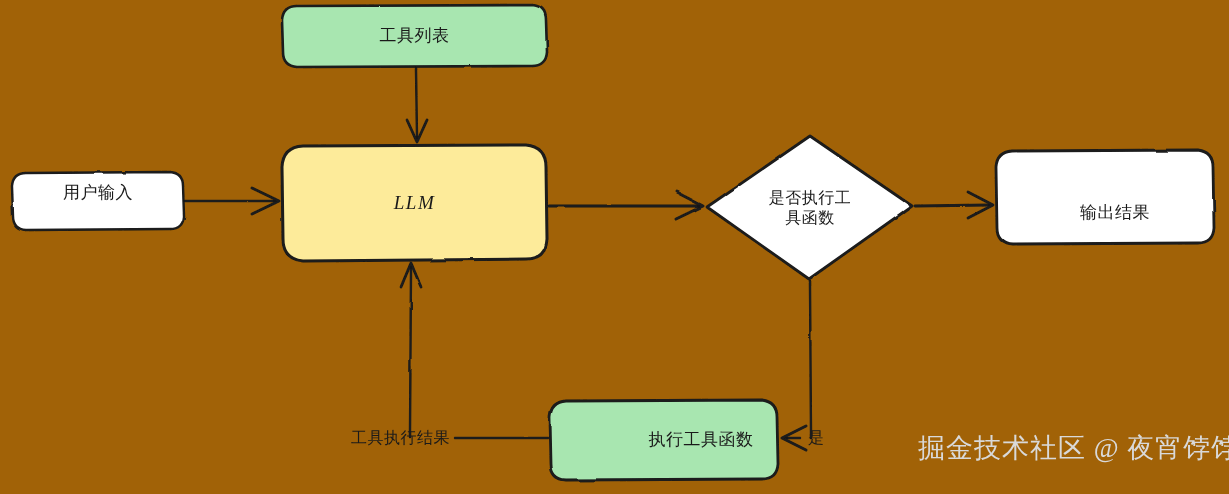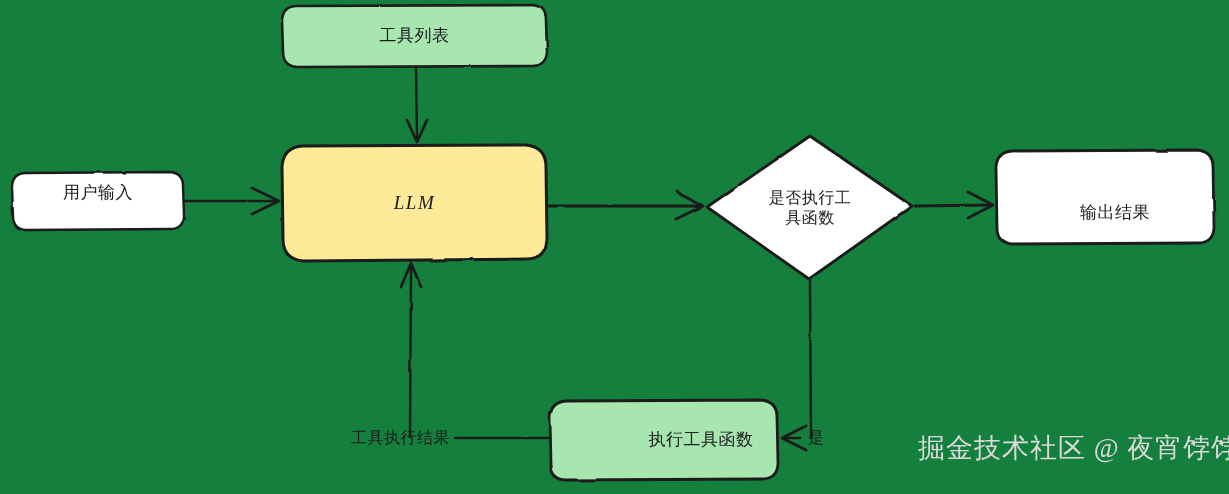--- a/index.html
+++ b/index.html
@@ -7,21 +7,21 @@
     padding: 0;
     background: #ffffff;
   }
   body {
     font-family: "Liberation Sans", sans-serif;
   }
   #canvas {
     position: relative;
     width: 1229px;
     height: 494px;
-    background: #15803d;
+    background: #a16207;
     overflow: hidden;
   }
   #sketch {
     position: absolute;
     top: 0;
     left: 0;
     width: 1229px;
     height: 494px;
   }
   .node-label {

